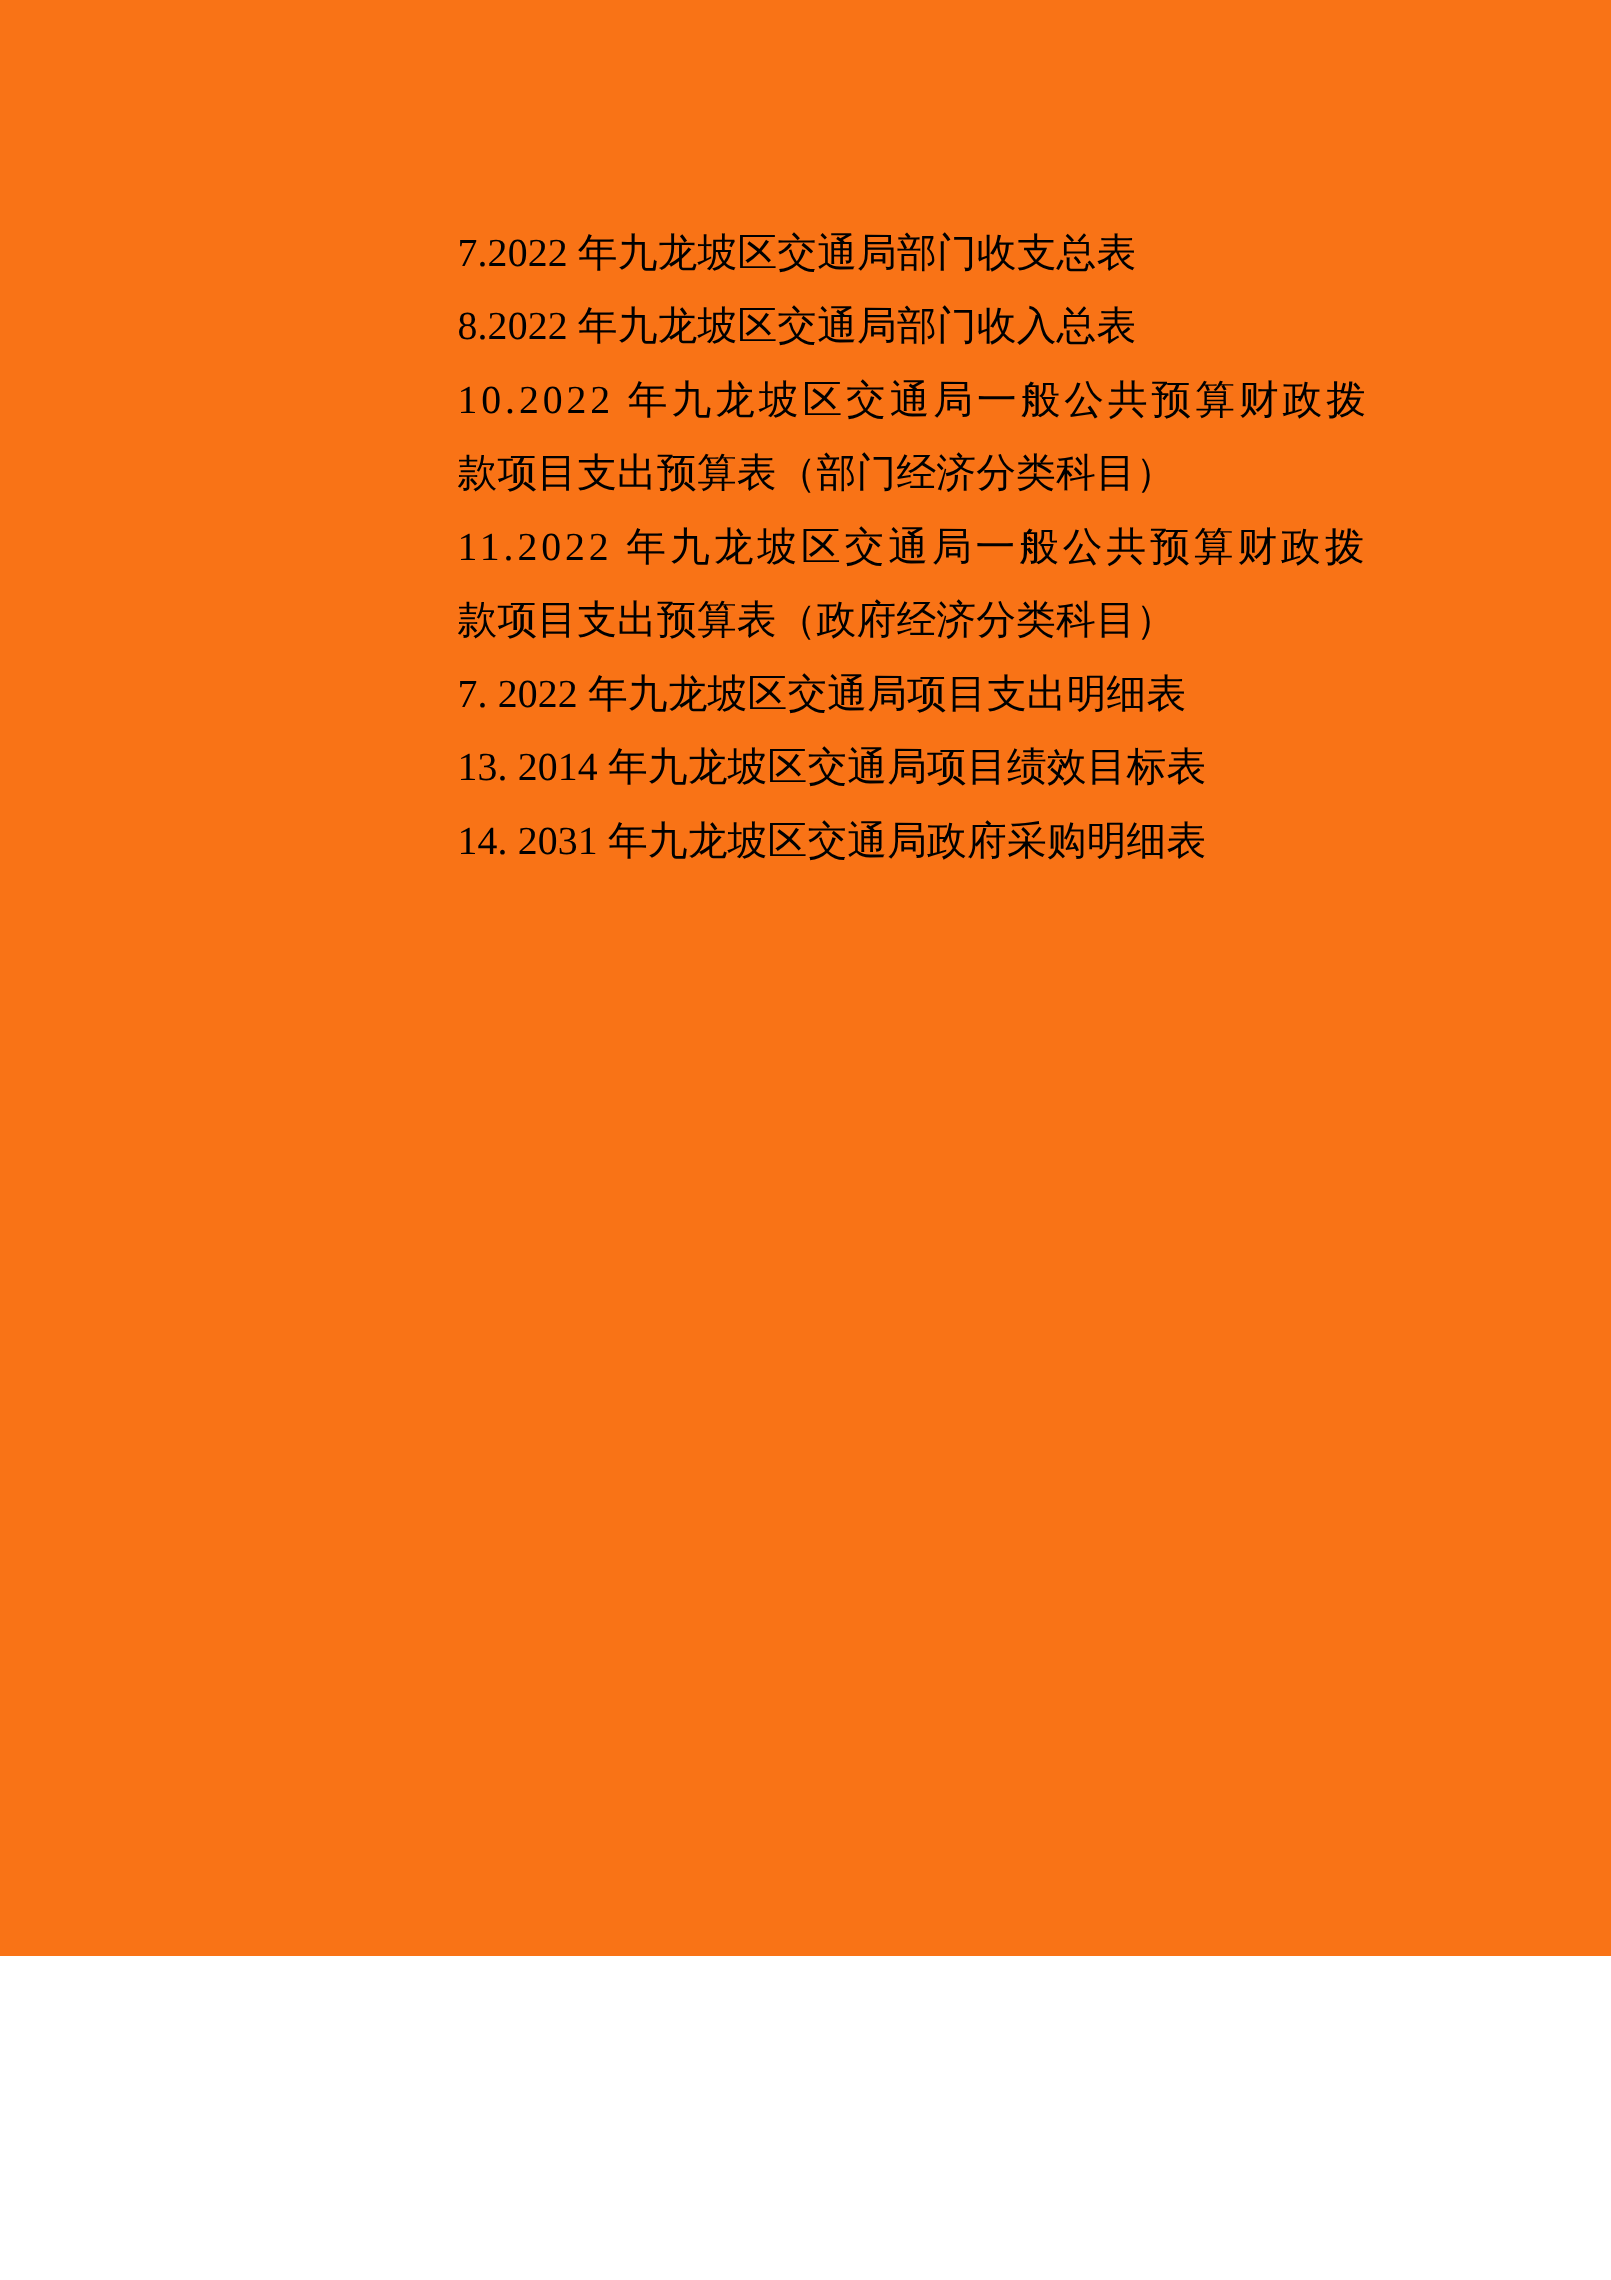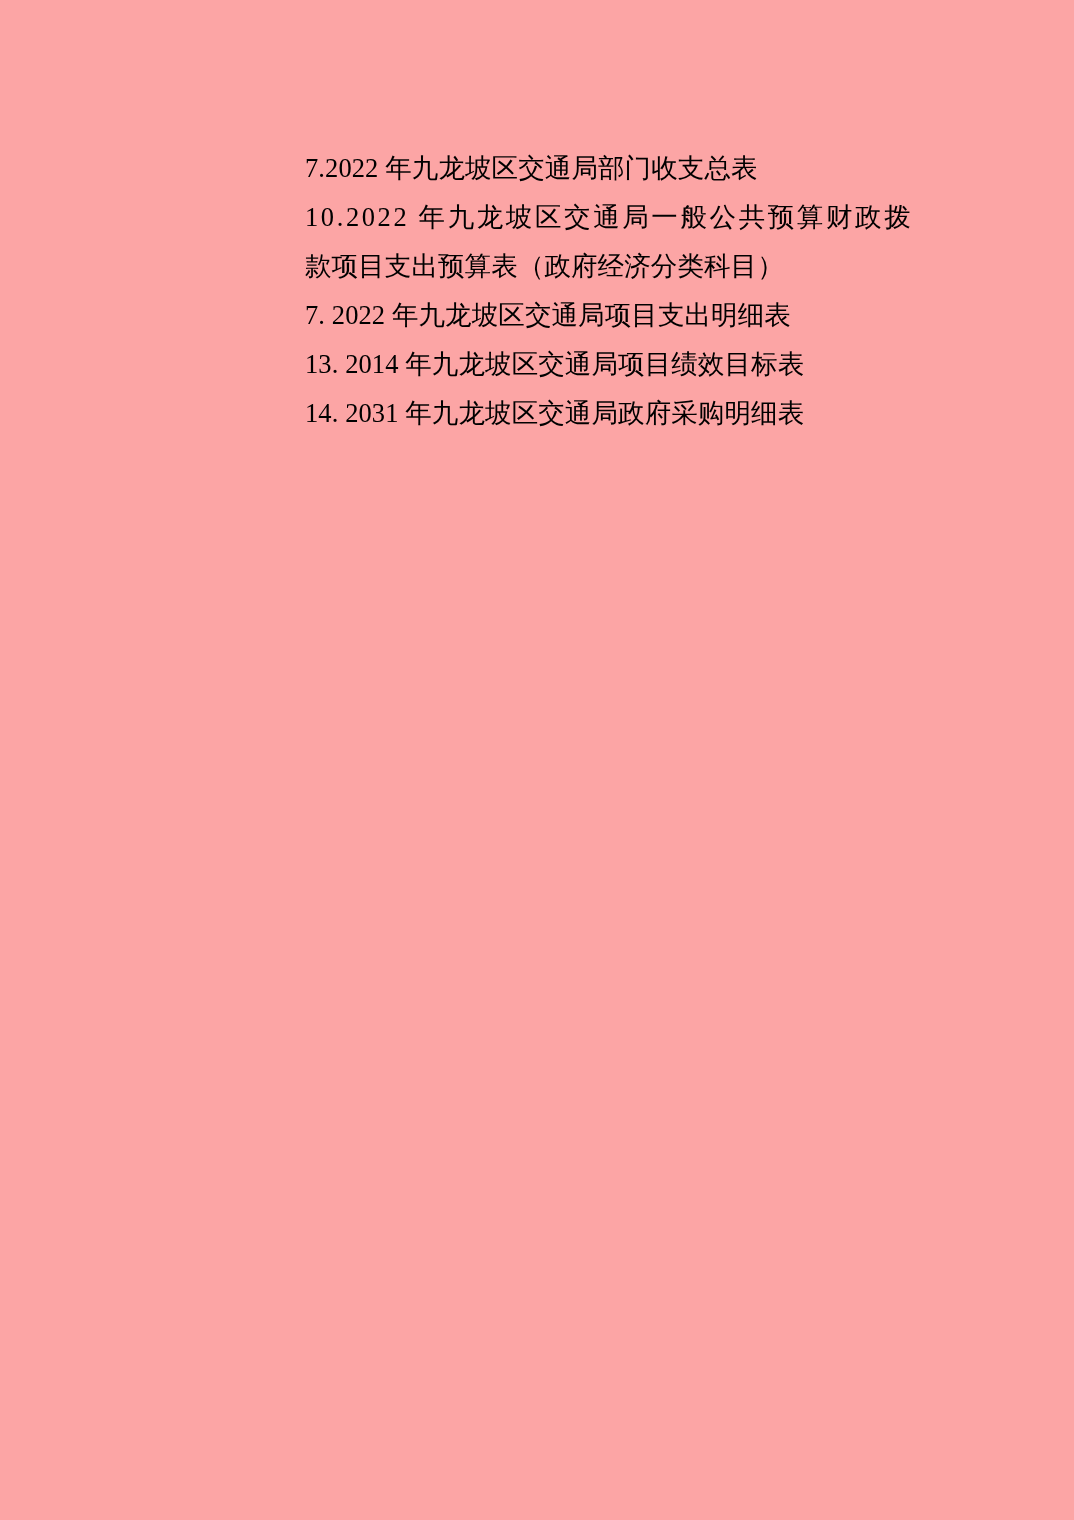--- a/index.html
+++ b/index.html
@@ -3,22 +3,22 @@
 <meta charset="utf-8">
 <style>
   html, body {
     margin: 0;
     padding: 0;
     background: #ffffff;
   }
   .page {
     position: relative;
     width: 1074px;
-    height: 1520px;
-    background: #fca5a5;
+    height: 1304px;
+    background: #f97316;
     overflow: hidden;
   }
   .textblock {
     position: absolute;
     left: 305px;
     top: 143px;
     width: 640px;
     font-family: "Liberation Serif", "DejaVu Serif", serif;
     font-size: 26.5px;
     color: #000000;
@@ -34,19 +34,22 @@
   .line.stretch {
     letter-spacing: 2.6px;
   }
 </style>
 </head>
 <body>
 
 <div class="page">
   <div class="textblock">
     <div class="line">7.2022 年九龙坡区交通局部门收支总表</div>
+    <div class="line">8.2022 年九龙坡区交通局部门收入总表</div>
     <div class="line stretch">10.2022 年九龙坡区交通局一般公共预算财政拨</div>
+    <div class="line">款项目支出预算表（部门经济分类科目）</div>
+    <div class="line stretch">11.2022 年九龙坡区交通局一般公共预算财政拨</div>
     <div class="line">款项目支出预算表（政府经济分类科目）</div>
     <div class="line">7. 2022 年九龙坡区交通局项目支出明细表</div>
     <div class="line">13. 2014 年九龙坡区交通局项目绩效目标表</div>
     <div class="line">14. 2031 年九龙坡区交通局政府采购明细表</div>
   </div>
 </div>
 
 </body></html>

